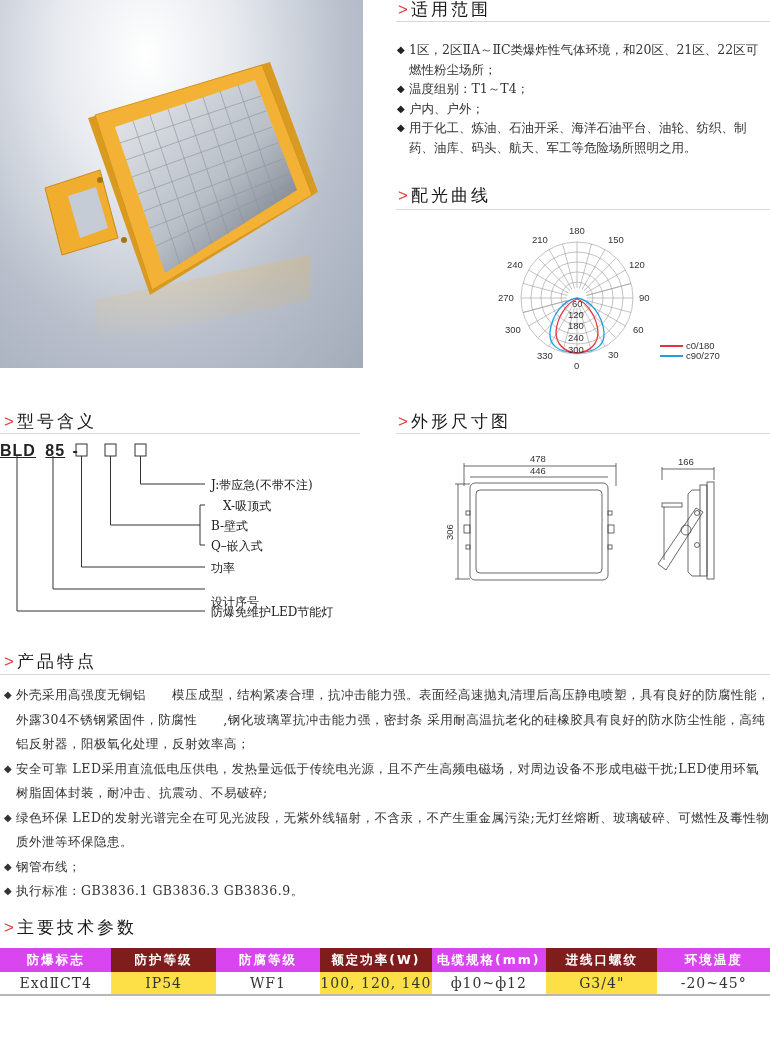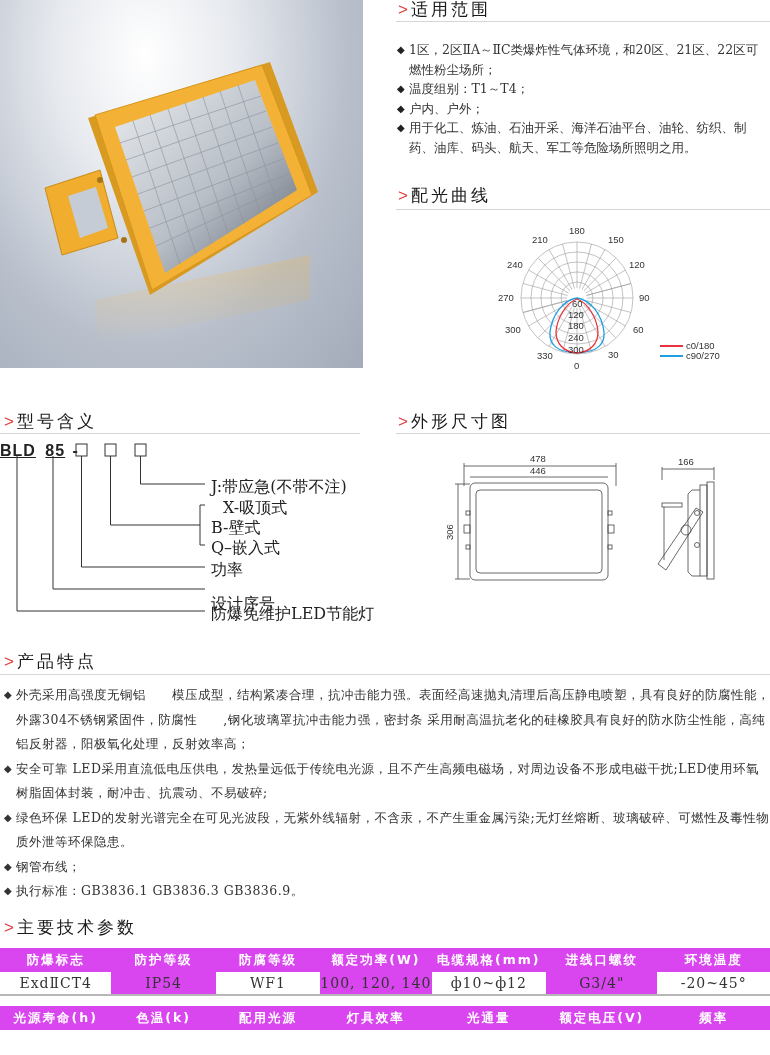--- a/index.html
+++ b/index.html
@@ -20,40 +20,40 @@
   .bullets .dia { width: 12px; flex: 0 0 12px; color: #222; font-size: 10px; line-height: 19.5px; }
   .bullets .txt { flex: 1; }
 
   
   .polar { position: absolute; left: 480px; top: 220px; width: 250px; height: 150px; }
   .polar text { font-family: "Liberation Sans", sans-serif; font-size: 9.5px; fill: #333; }
 
   
   .model { position: absolute; left: 0; top: 438px; width: 380px; height: 190px; }
   .model .code { position: absolute; top: 4px; left: 0; font-family: "Liberation Sans", sans-serif; font-weight: bold; font-size: 16px; letter-spacing: 1px; color: #222; }
-  .model .lbl { position: absolute; font-size: 16px; color: #222; white-space: nowrap; }
+  .model .lbl { position: absolute; font-size: 12px; color: #222; white-space: nowrap; }
 
   
   .dims { position: absolute; left: 430px; top: 450px; width: 320px; height: 140px; }
   .dims text { font-family: "Liberation Sans", sans-serif; font-size: 9.5px; fill: #333; }
 
   
   .features { position: absolute; left: 4px; top: 683px; width: 766px; font-size: 12.5px; line-height: 24.5px; color: #333; }
   .features .b { display: flex; }
   .features .dia { width: 12px; flex: 0 0 12px; font-size: 10px; }
   .features .txt { flex: 1; letter-spacing: 0.5px; }
 
   
   .spec { position: absolute; left: 0; width: 770px; border-collapse: collapse; table-layout: fixed; }
   .spec th { height: 24px; font-family: "DejaVu Sans", "Liberation Sans", sans-serif; font-weight: bold; font-size: 12.5px; color: #fff; letter-spacing: 2px; text-align: center; }
   .spec td { height: 23px; font-size: 14px; color: #333; text-align: center; border-bottom: 2px solid #b7b7b7; letter-spacing: 1px; }
   .spec th.dk { background: #d946ef; }
-  .spec th.lt { background: #d946ef; }
+  .spec th.lt { background: #7f1d1d; }
   .spec td.w { background: #ffffff; }
-  .spec td.g { background: #d946ef; }
+  .spec td.g { background: #fde047; }
 </style>
 </head>
 <body>
 
 <div class="photo">
   <svg width="363" height="368" viewBox="0 0 363 368">
     <defs>
       <linearGradient id="glass" x1="0" y1="0" x2="1" y2="1">
         <stop offset="0" stop-color="#e9ecef"></stop>
         <stop offset="0.55" stop-color="#b9bfc7"></stop>
@@ -341,23 +341,14 @@
   <colgroup>
       <col style="width:110px">
       <col style="width:103px">
       <col style="width:103px">
       <col style="width:110px">
       <col style="width:113px">
       <col style="width:110px">
       <col style="width:111px">
     </colgroup>
   <tbody>
-      <tr>
-    <th class="dk">光源寿命(h)</th>
-    <th class="lt">色温(k)</th>
-    <th class="dk">配用光源</th>
-    <th class="lt">灯具效率</th>
-    <th class="dk">光通量</th>
-    <th class="lt">额定电压(V)</th>
-    <th class="dk">频率</th>
-  </tr>
 </tbody>
   </table>
 
 </body></html>

